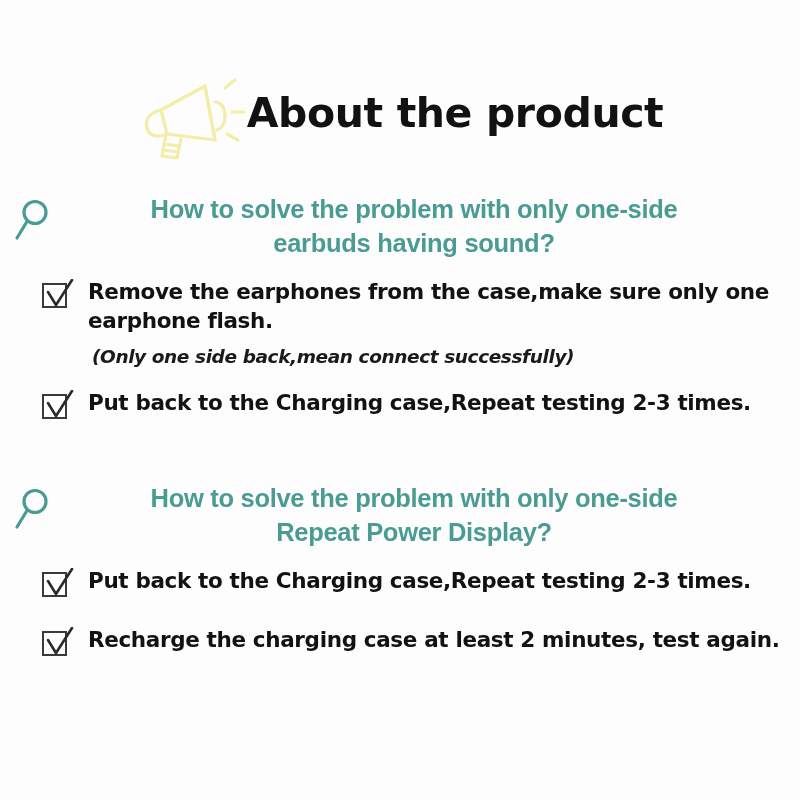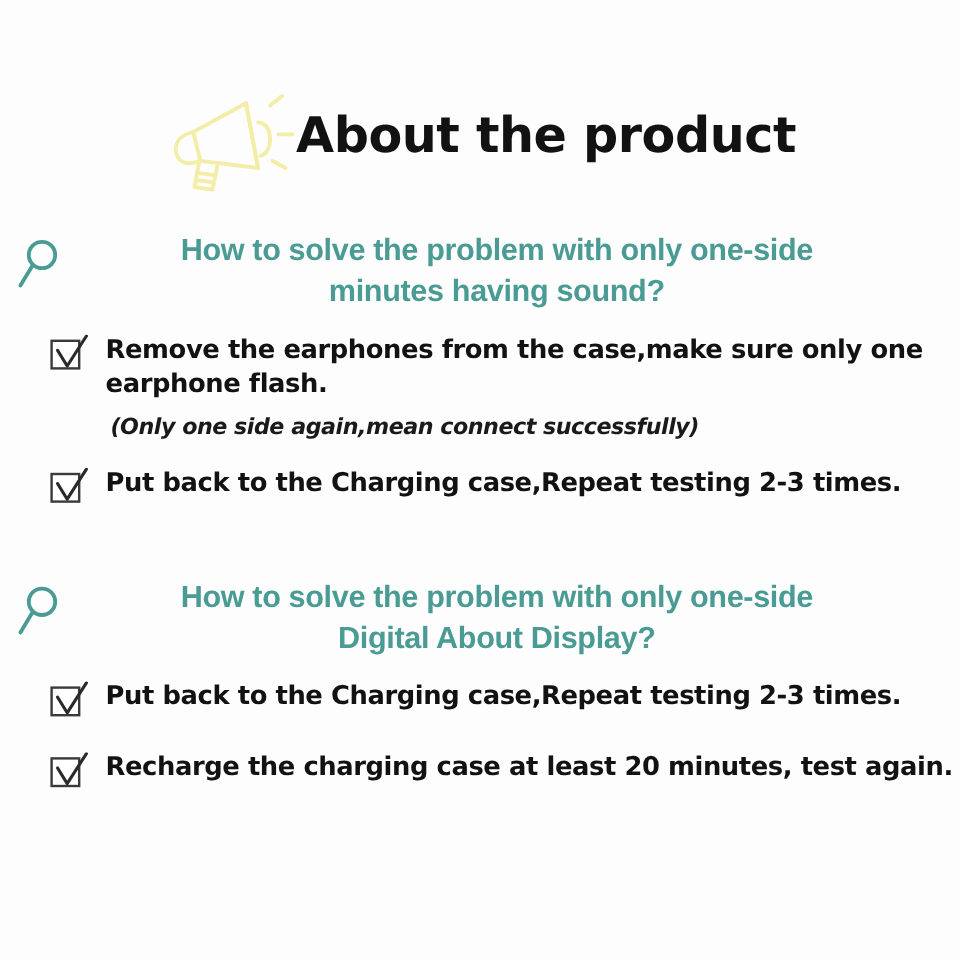--- a/index.html
+++ b/index.html
@@ -143,35 +143,35 @@
   </div>
 
   <div class="qa-section" id="section-0">
     <div class="question-row">
       <svg class="magnifier-icon" viewBox="0 0 40 50" fill="none">
         <circle cx="23" cy="17.5" r="11" stroke="#4a9b94" stroke-width="3.2"></circle>
         <path d="M15 26.5 L5 43" stroke="#4a9b94" stroke-width="3.2" stroke-linecap="round"></path>
       </svg>
       <div class="question-text">
         <span style="display: block;">How to solve the problem with only one-side</span>
-        <span style="display: block;">minutes having sound?</span>
+        <span style="display: block;">earbuds having sound?</span>
       </div>
     </div>
 
     <div class="answers">
       <div class="answer-item">
         <svg class="checkbox-icon" viewBox="0 0 34 30" fill="none">
           <rect x="2" y="5" width="23" height="23" stroke="#3a3a3a" stroke-width="2" fill="#ffffff"></rect>
           <path d="M7 13 L15 26 L31 1" stroke="#2a2a2a" stroke-width="2.6" stroke-linecap="round" stroke-linejoin="round" fill="none"></path>
         </svg>
         <div class="answer-text">
           <span>Remove the earphones from the case,make sure only</span>
           <span>one earphone flash.</span>
         </div>
-        <div class="answer-note">(Only one side again,mean connect successfully)</div>
+        <div class="answer-note">(Only one side back,mean connect successfully)</div>
       </div>
 
       <div class="answer-item tight">
         <svg class="checkbox-icon" viewBox="0 0 34 30" fill="none">
           <rect x="2" y="5" width="23" height="23" stroke="#3a3a3a" stroke-width="2" fill="#ffffff"></rect>
           <path d="M7 13 L15 26 L31 1" stroke="#2a2a2a" stroke-width="2.6" stroke-linecap="round" stroke-linejoin="round" fill="none"></path>
         </svg>
         <div class="answer-text">
           <span>Put back to the Charging case,Repeat testing 2-3 times.</span>
         </div>
@@ -180,41 +180,41 @@
   </div>
 
   <div class="qa-section" id="section-1">
     <div class="question-row">
       <svg class="magnifier-icon" viewBox="0 0 40 50" fill="none">
         <circle cx="23" cy="17.5" r="11" stroke="#4a9b94" stroke-width="3.2"></circle>
         <path d="M15 26.5 L5 43" stroke="#4a9b94" stroke-width="3.2" stroke-linecap="round"></path>
       </svg>
       <div class="question-text">
         <span style="display: block;">How to solve the problem with only one-side</span>
-        <span style="display: block;">Digital About Display?</span>
+        <span style="display: block;">Repeat Power Display?</span>
       </div>
     </div>
 
     <div class="answers">
       <div class="answer-item">
         <svg class="checkbox-icon" viewBox="0 0 34 30" fill="none">
           <rect x="2" y="5" width="23" height="23" stroke="#3a3a3a" stroke-width="2" fill="#ffffff"></rect>
           <path d="M7 13 L15 26 L31 1" stroke="#2a2a2a" stroke-width="2.6" stroke-linecap="round" stroke-linejoin="round" fill="none"></path>
         </svg>
         <div class="answer-text">
           <span>Put back to the Charging case,Repeat testing 2-3 times.</span>
         </div>
       </div>
 
       <div class="answer-item" style="margin-top:30px;">
         <svg class="checkbox-icon" viewBox="0 0 34 30" fill="none">
           <rect x="2" y="5" width="23" height="23" stroke="#3a3a3a" stroke-width="2" fill="#ffffff"></rect>
           <path d="M7 13 L15 26 L31 1" stroke="#2a2a2a" stroke-width="2.6" stroke-linecap="round" stroke-linejoin="round" fill="none"></path>
         </svg>
         <div class="answer-text">
-          <span>Recharge the charging case at least 20 minutes,</span>
+          <span>Recharge the charging case at least 2 minutes,</span>
           <span>test again.</span>
         </div>
       </div>
     </div>
   </div>
 
 </div>
 
 </body></html>

